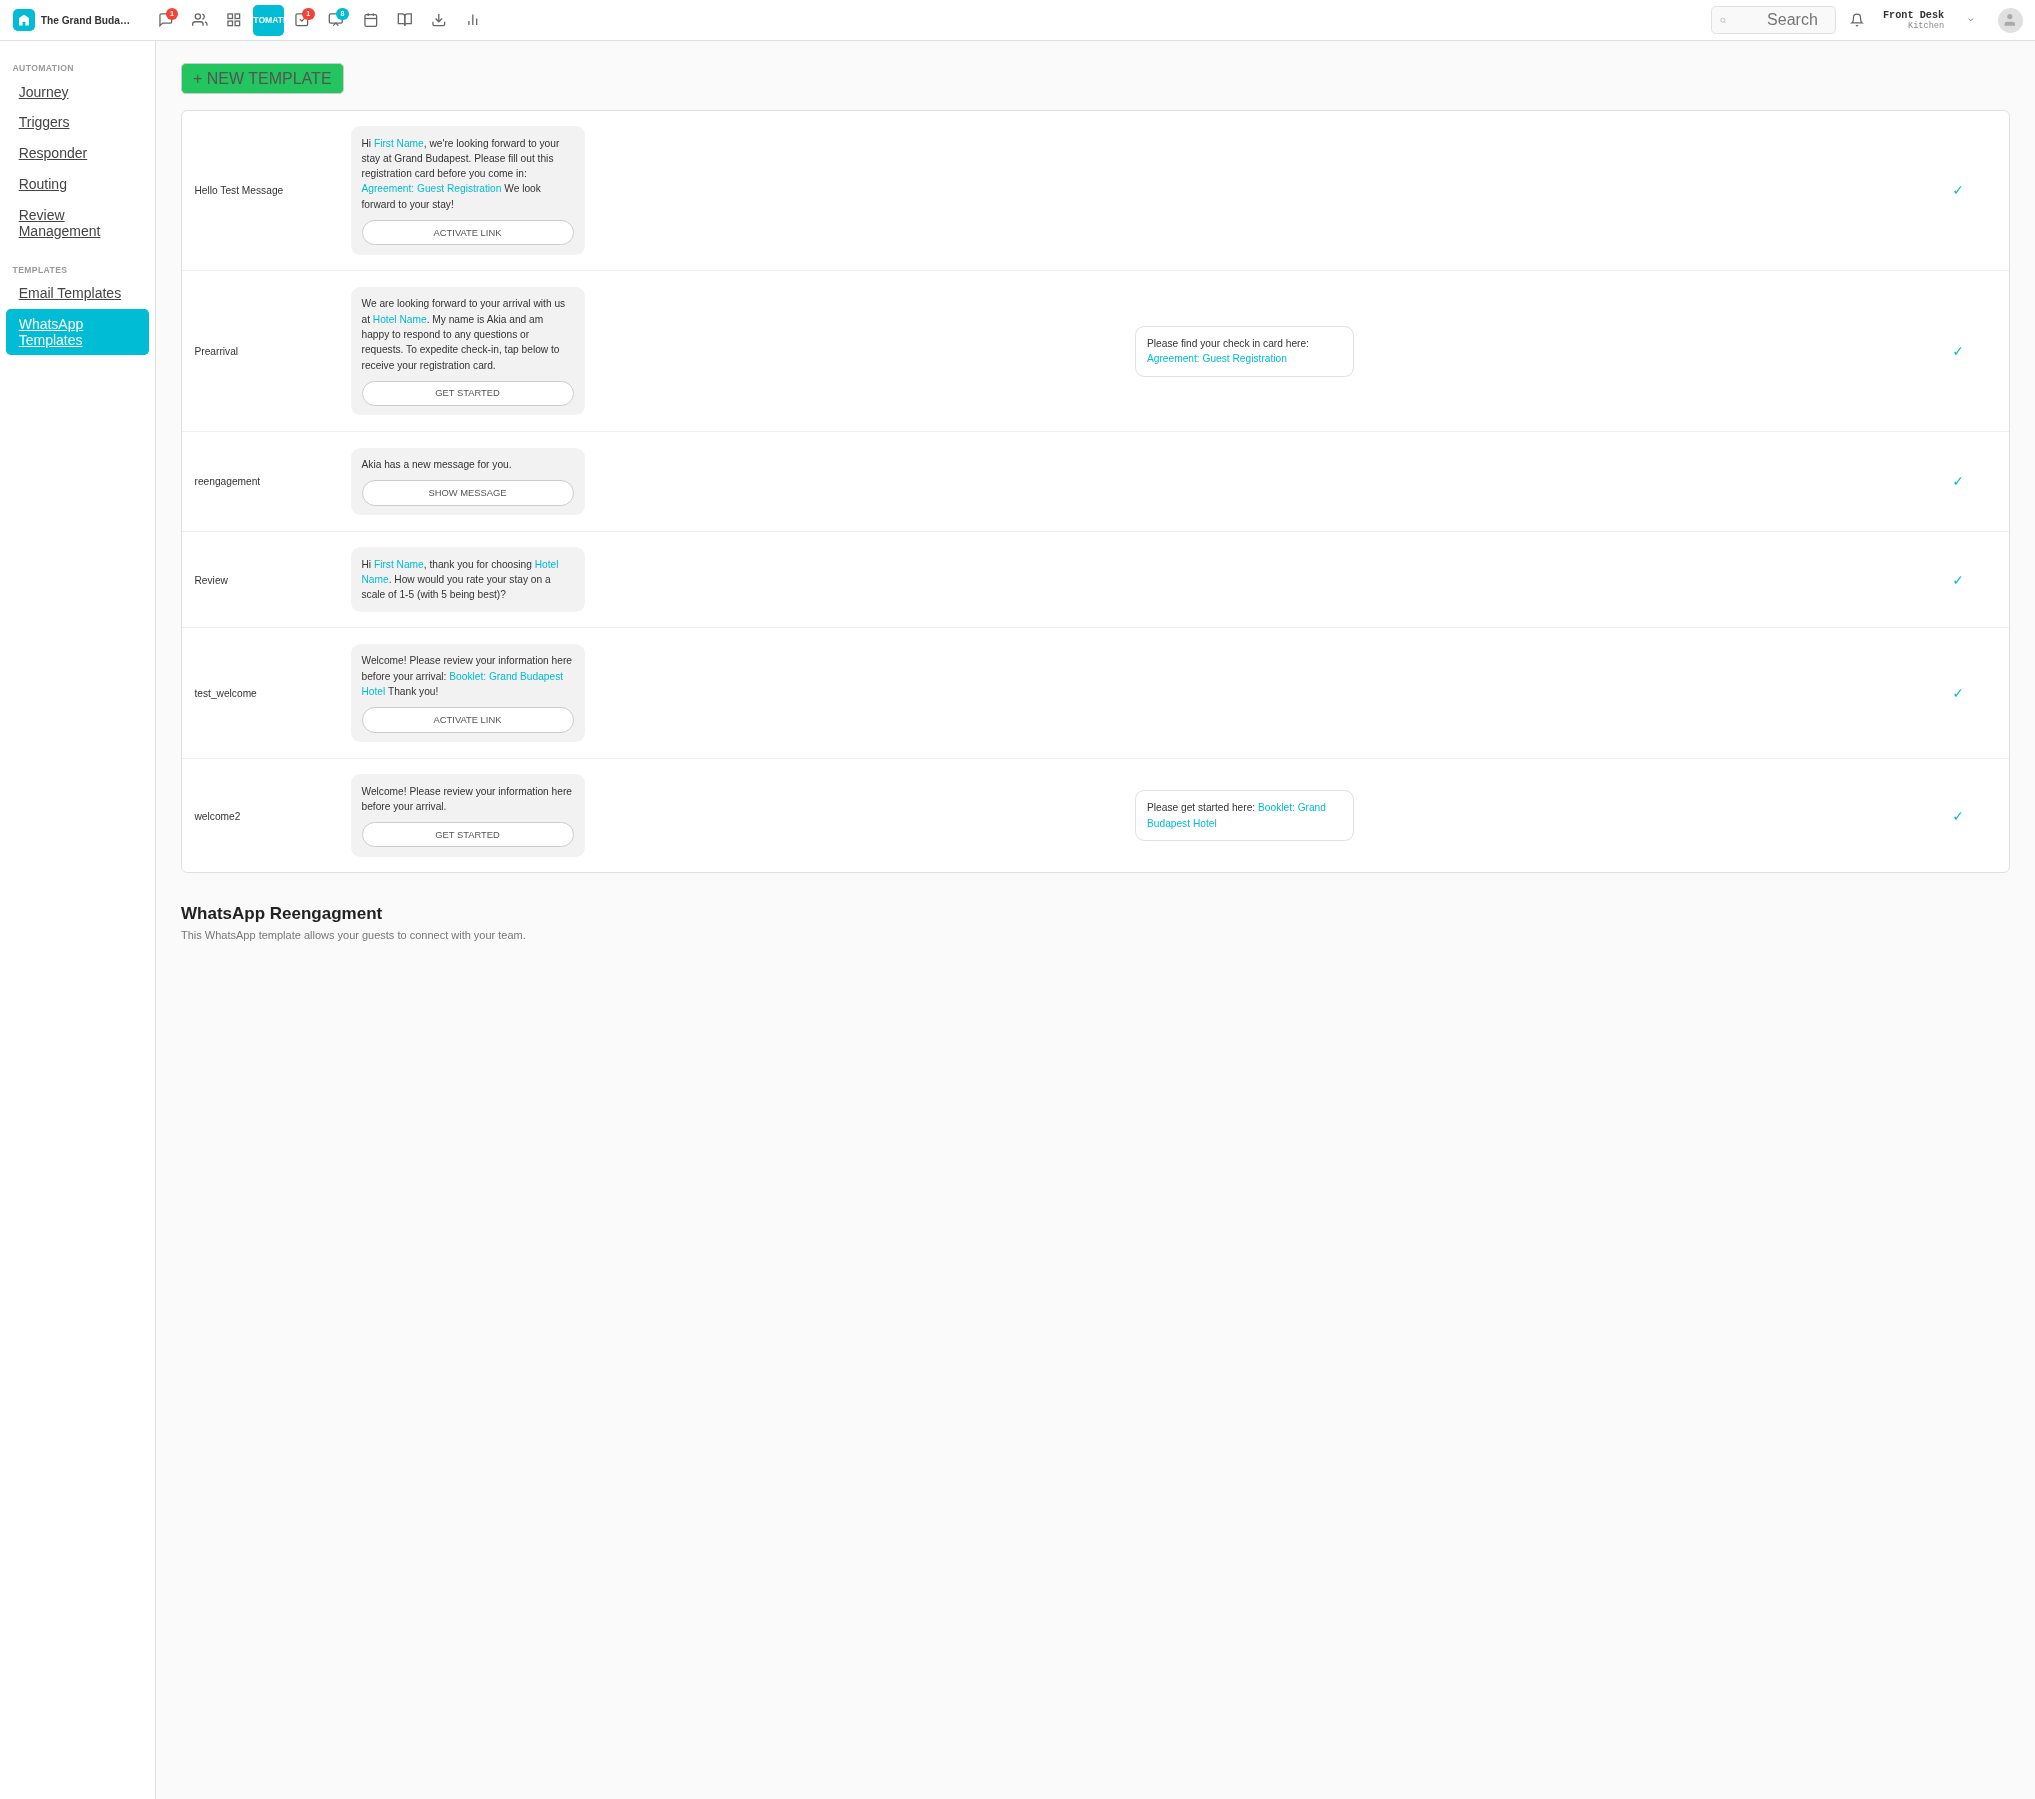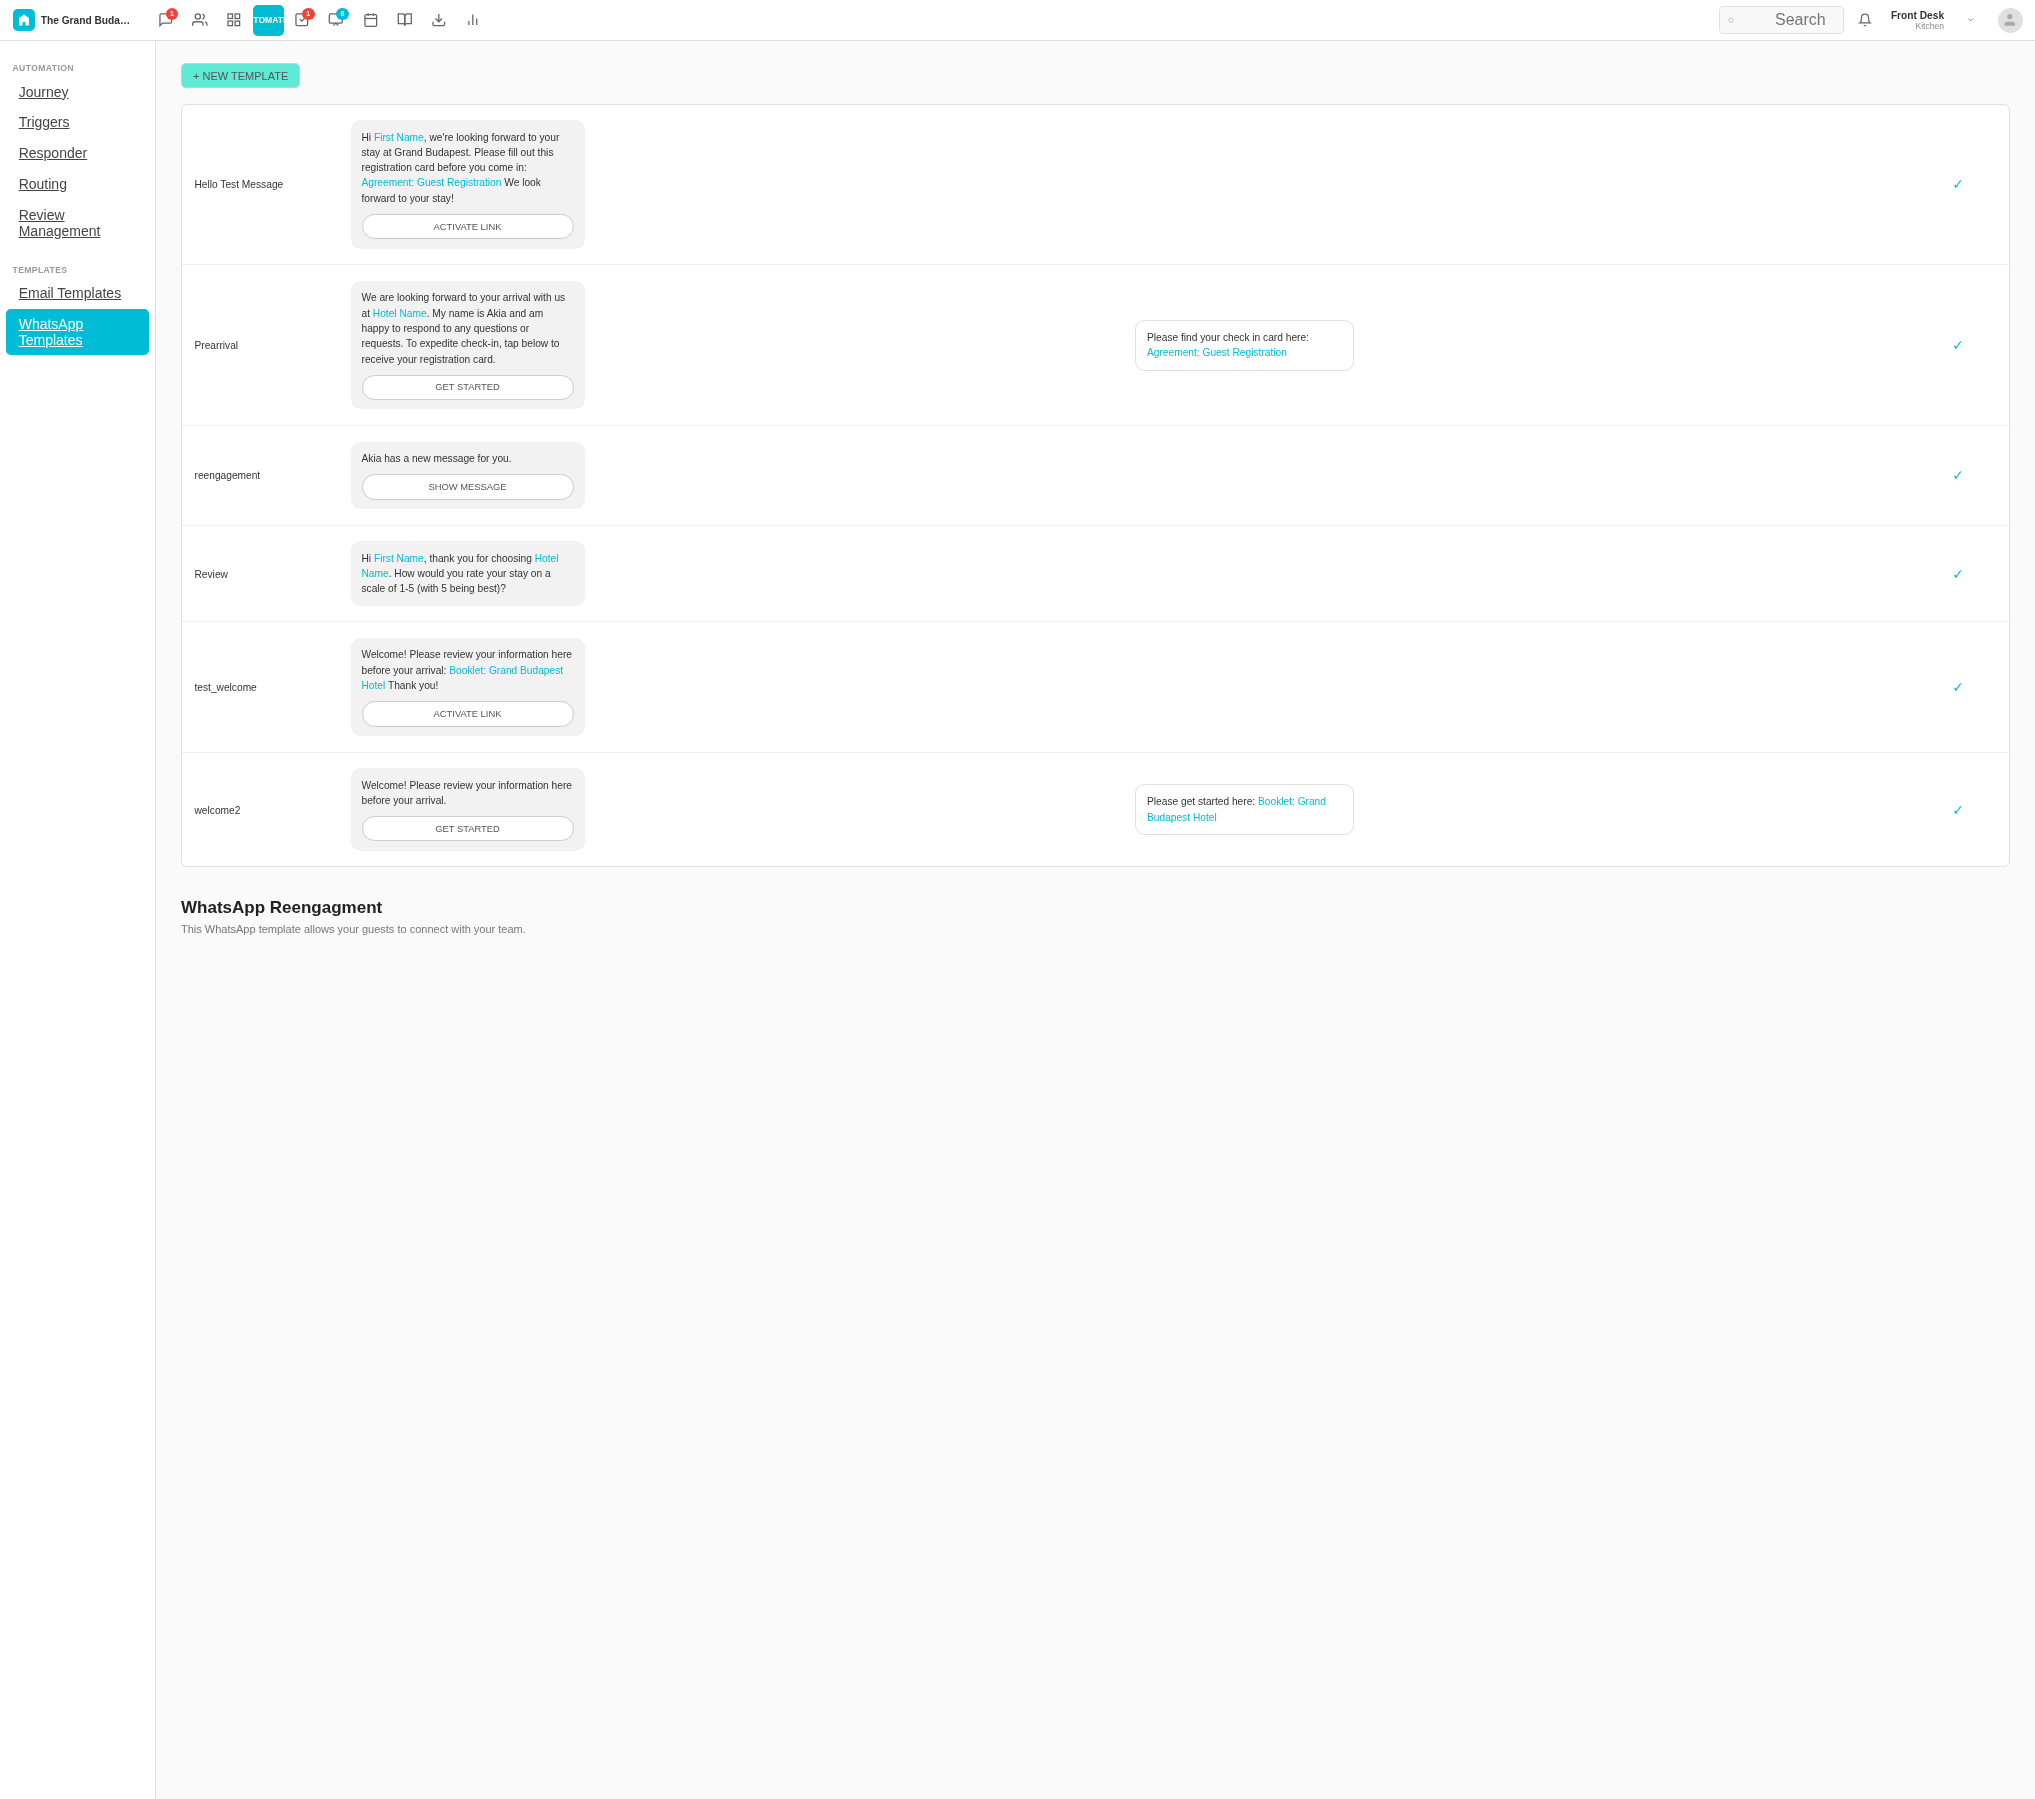--- a/index.html
+++ b/index.html
@@ -17,21 +17,21 @@
     .hotel-name { font-size: 10.2px; font-weight: 600; color: #333; max-width: 94px; white-space: nowrap; overflow: hidden; text-overflow: ellipsis; }
     .nav-icons { display: flex; align-items: center; gap: 3.1px; margin-right: 6.2px; }
     .nav-icon-btn { position: relative; width: 31px; height: 31px; display: flex; align-items: center; justify-content: center; border-radius: 4.7px; cursor: pointer; color: #666; }
     .nav-icon-btn.active { background: #00bcd4; color: white; }
     .badge { position: absolute; top: 3.1px; right: 3.1px; background: #f44336; color: white; font-size: 7px; font-weight: 700; border-radius: 7.8px; min-width: 12.5px; height: 12.5px; display: flex; align-items: center; justify-content: center; padding: 0 2.3px; }
     .badge.teal { background: #00bcd4; }
     .nav-search { margin-left: auto; display: flex; align-items: center; gap: 6.2px; }
     .search-box { display: flex; align-items: center; border: 0.8px solid #e0e0e0; border-radius: 4.7px; padding: 3.9px 7.8px; gap: 4.7px; background: #f9f9f9; width: 125px; }
     .search-box input { border: none; background: transparent; outline: none; font-size: 16px; color: #666; width: 100%; margin-left: 36px; }
     .bell-btn { width: 28px; height: 28px; display: flex; align-items: center; justify-content: center; cursor: pointer; color: #666; }
-    .user-info { display: flex; align-items: center; gap: 22px; margin-left: 6.2px; cursor: pointer; }
+    .user-info { display: flex; align-items: center; gap: 22px; margin-left: 6.2px; cursor: pointer; font-family: Liberation Mono, monospace; }
     .user-text { text-align: right; }
     .user-name { font-size: 10.2px; font-weight: 600; }
     .user-role { font-size: 8.6px; color: #888; }
     .avatar { width: 25px; height: 25px; border-radius: 50%; background: #e0e0e0; overflow: hidden; display: flex; align-items: center; justify-content: center; }
 
     
     .layout { display: flex; padding-top: 41px; min-height: 100vh; }
 
     
     .sidebar { width: 156px; background: #fff; border-right: 0.8px solid #e0e0e0; padding: 15.6px 0; flex-shrink: 0; position: fixed; top: 41px; bottom: 0; overflow-y: auto; }
@@ -41,21 +41,21 @@
 
     
     .main { margin-left: 156px; flex: 1; padding: 22px 25px; background: #fafafa; min-height: calc(100vh - 41px); }
 
     
     .page-header { margin-bottom: 15.6px; }
     .page-title { font-size: 19px; font-weight: 700; color: #222; margin-bottom: 3.1px; }
     .page-subtitle { font-size: 11px; color: #777; }
 
     
-    .new-template-btn { display: inline-flex; align-items: center; gap: 4.7px; border: 0.8px solid #ccc; border-radius: 4.7px; padding: 5.5px 11px; font-size: 11px; color: #555; cursor: pointer; background: #5eead4; margin-bottom: 15.6px; }
+    .new-template-btn { display: inline-flex; align-items: center; gap: 4.7px; border: 0.8px solid #ccc; border-radius: 4.7px; padding: 5.5px 11px; font-size: 16px; color: #555; cursor: pointer; background: #22c55e; margin-bottom: 15.6px; }
 
     
     .template-table { background: #fff; border-radius: 6.2px; border: 0.8px solid #e0e0e0; overflow: hidden; }
     .table-header { display: grid; grid-template-columns: 156px 1fr 1fr 102px; background: #f7f7f7; border-bottom: 0.8px solid #e0e0e0; }
     .table-header .th { padding: 9.4px 12.5px; font-size: 10.2px; font-weight: 600; color: #555; }
     .table-header .th:last-child { text-align: center; }
 
     .table-row { display: grid; grid-template-columns: 156px 1fr 1fr 102px; border-bottom: 0.8px solid #eee; align-items: center; padding: 15.6px 0; }
     .table-row:last-child { border-bottom: none; }
     .table-row .td { padding: 0 12.5px; }

